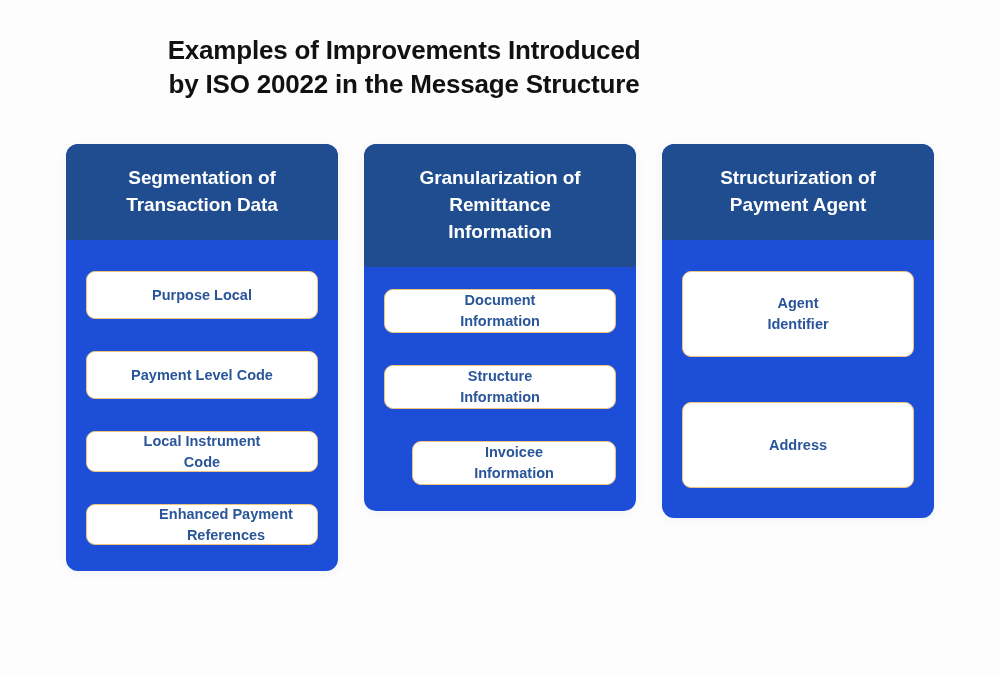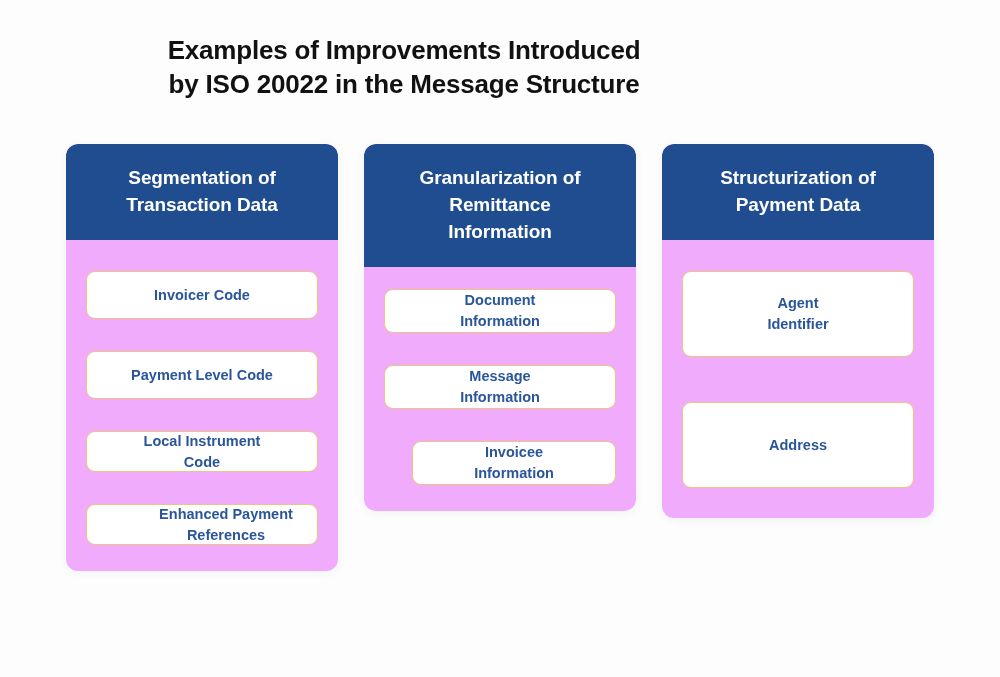--- a/index.html
+++ b/index.html
@@ -37,21 +37,21 @@
     top: 144px;
     width: 868px;
     height: 490px;
     display: flex;
     justify-content: space-between;
     align-items: flex-start;
   }
 
   .card {
     width: 272px;
-    background: #f0abfc;
+    background: #1d4ed8;
     border-radius: 12px;
     box-shadow: 0 2px 10px rgba(40, 50, 80, 0.055);
     display: flex;
     flex-direction: column;
     align-items: stretch;
     overflow: hidden;
   }
 
   .card-header {
     background: #1f4d8f;
@@ -116,21 +116,21 @@
 <div class="columns">
 
   <div class="card card-1">
     <div class="card-header">
       <span class="hdr-line">Segmentation of</span>
       <span class="hdr-line">Transaction Data</span>
     </div>
     <div class="card-body">
       <div class="item">
         <span>
-          <span class="item-line">Invoicer Code</span>
+          <span class="item-line">Purpose Local</span>
         </span>
       </div>
       <div class="item">
         <span>
           <span class="item-line">Payment Level Code</span>
         </span>
       </div>
       <div class="item tall">
         <span>
           <span class="item-line">Local Instrument</span>
@@ -154,37 +154,37 @@
     </div>
     <div class="card-body">
       <div class="item">
         <span>
           <span class="item-line">Document</span>
           <span class="item-line">Information</span>
         </span>
       </div>
       <div class="item">
         <span>
-          <span class="item-line">Message</span>
+          <span class="item-line">Structure</span>
           <span class="item-line">Information</span>
         </span>
       </div>
       <div class="item">
         <span>
           <span class="item-line">Invoicee</span>
           <span class="item-line">Information</span>
         </span>
       </div>
     </div>
   </div>
 
   <div class="card card-3">
     <div class="card-header">
       <span class="hdr-line">Structurization of</span>
-      <span class="hdr-line">Payment Data</span>
+      <span class="hdr-line">Payment Agent</span>
     </div>
     <div class="card-body">
       <div class="item">
         <span>
           <span class="item-line">Agent</span>
           <span class="item-line">Identifier</span>
         </span>
       </div>
       <div class="item">
         <span>

